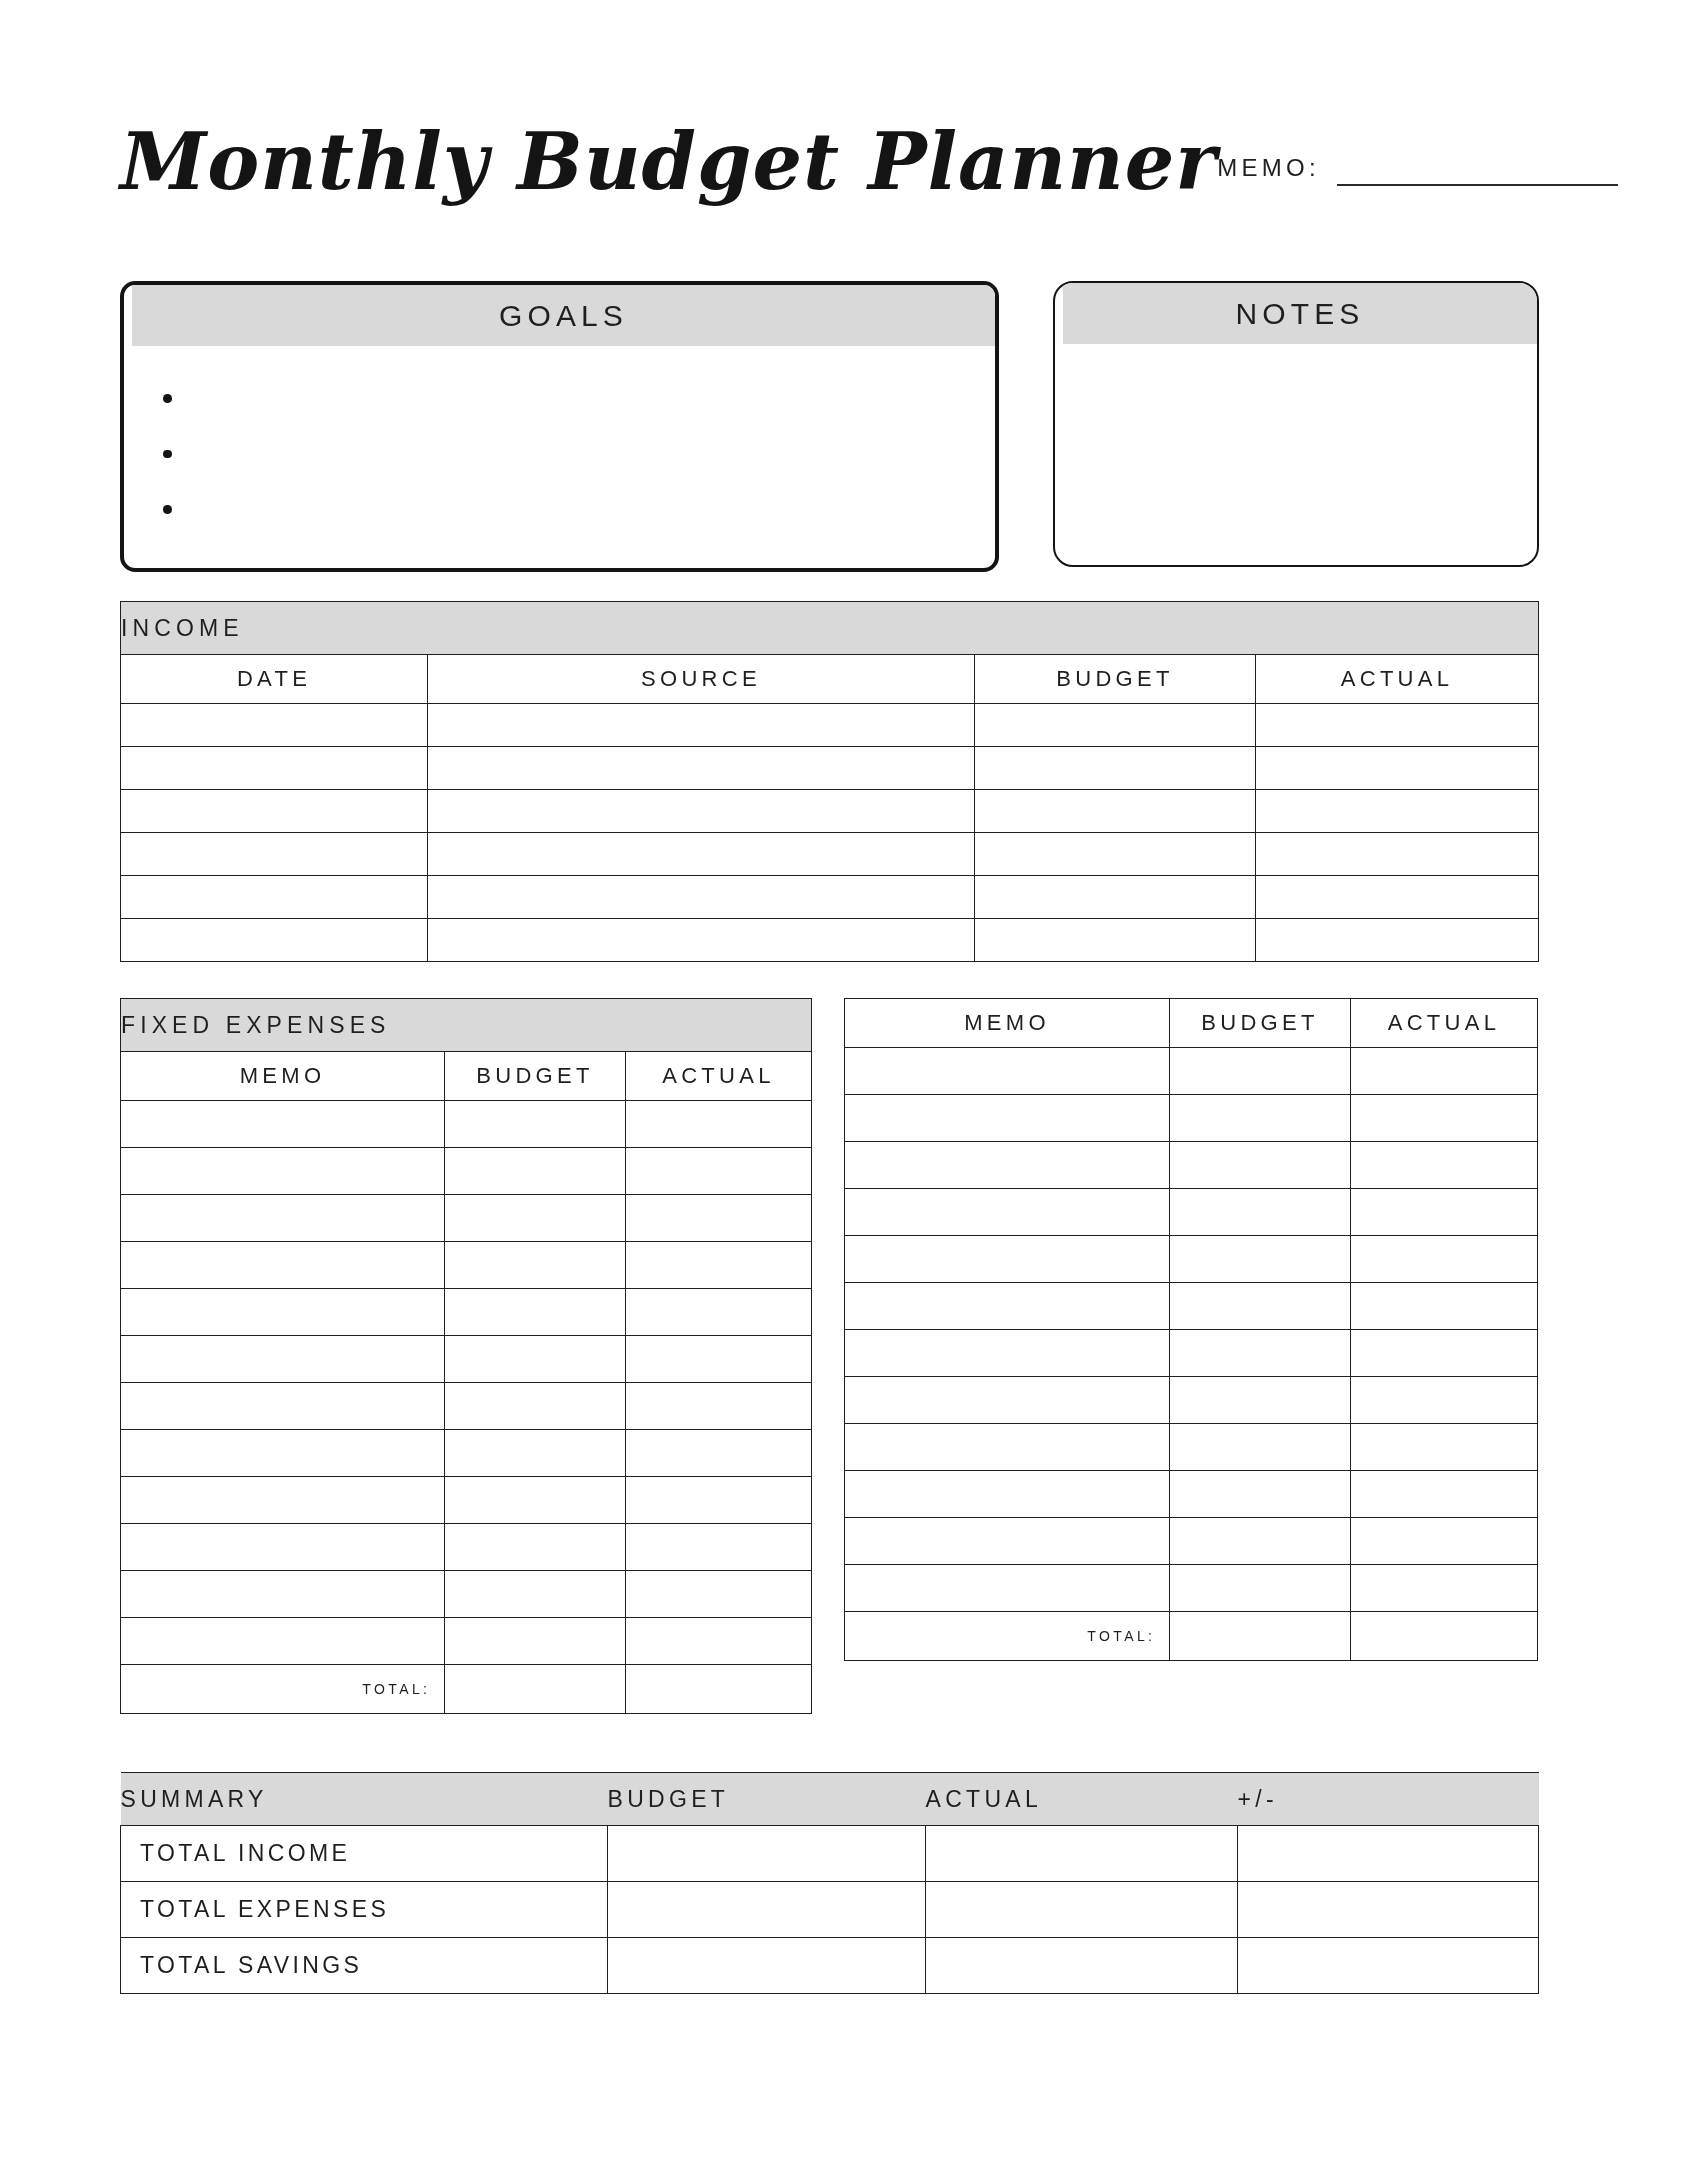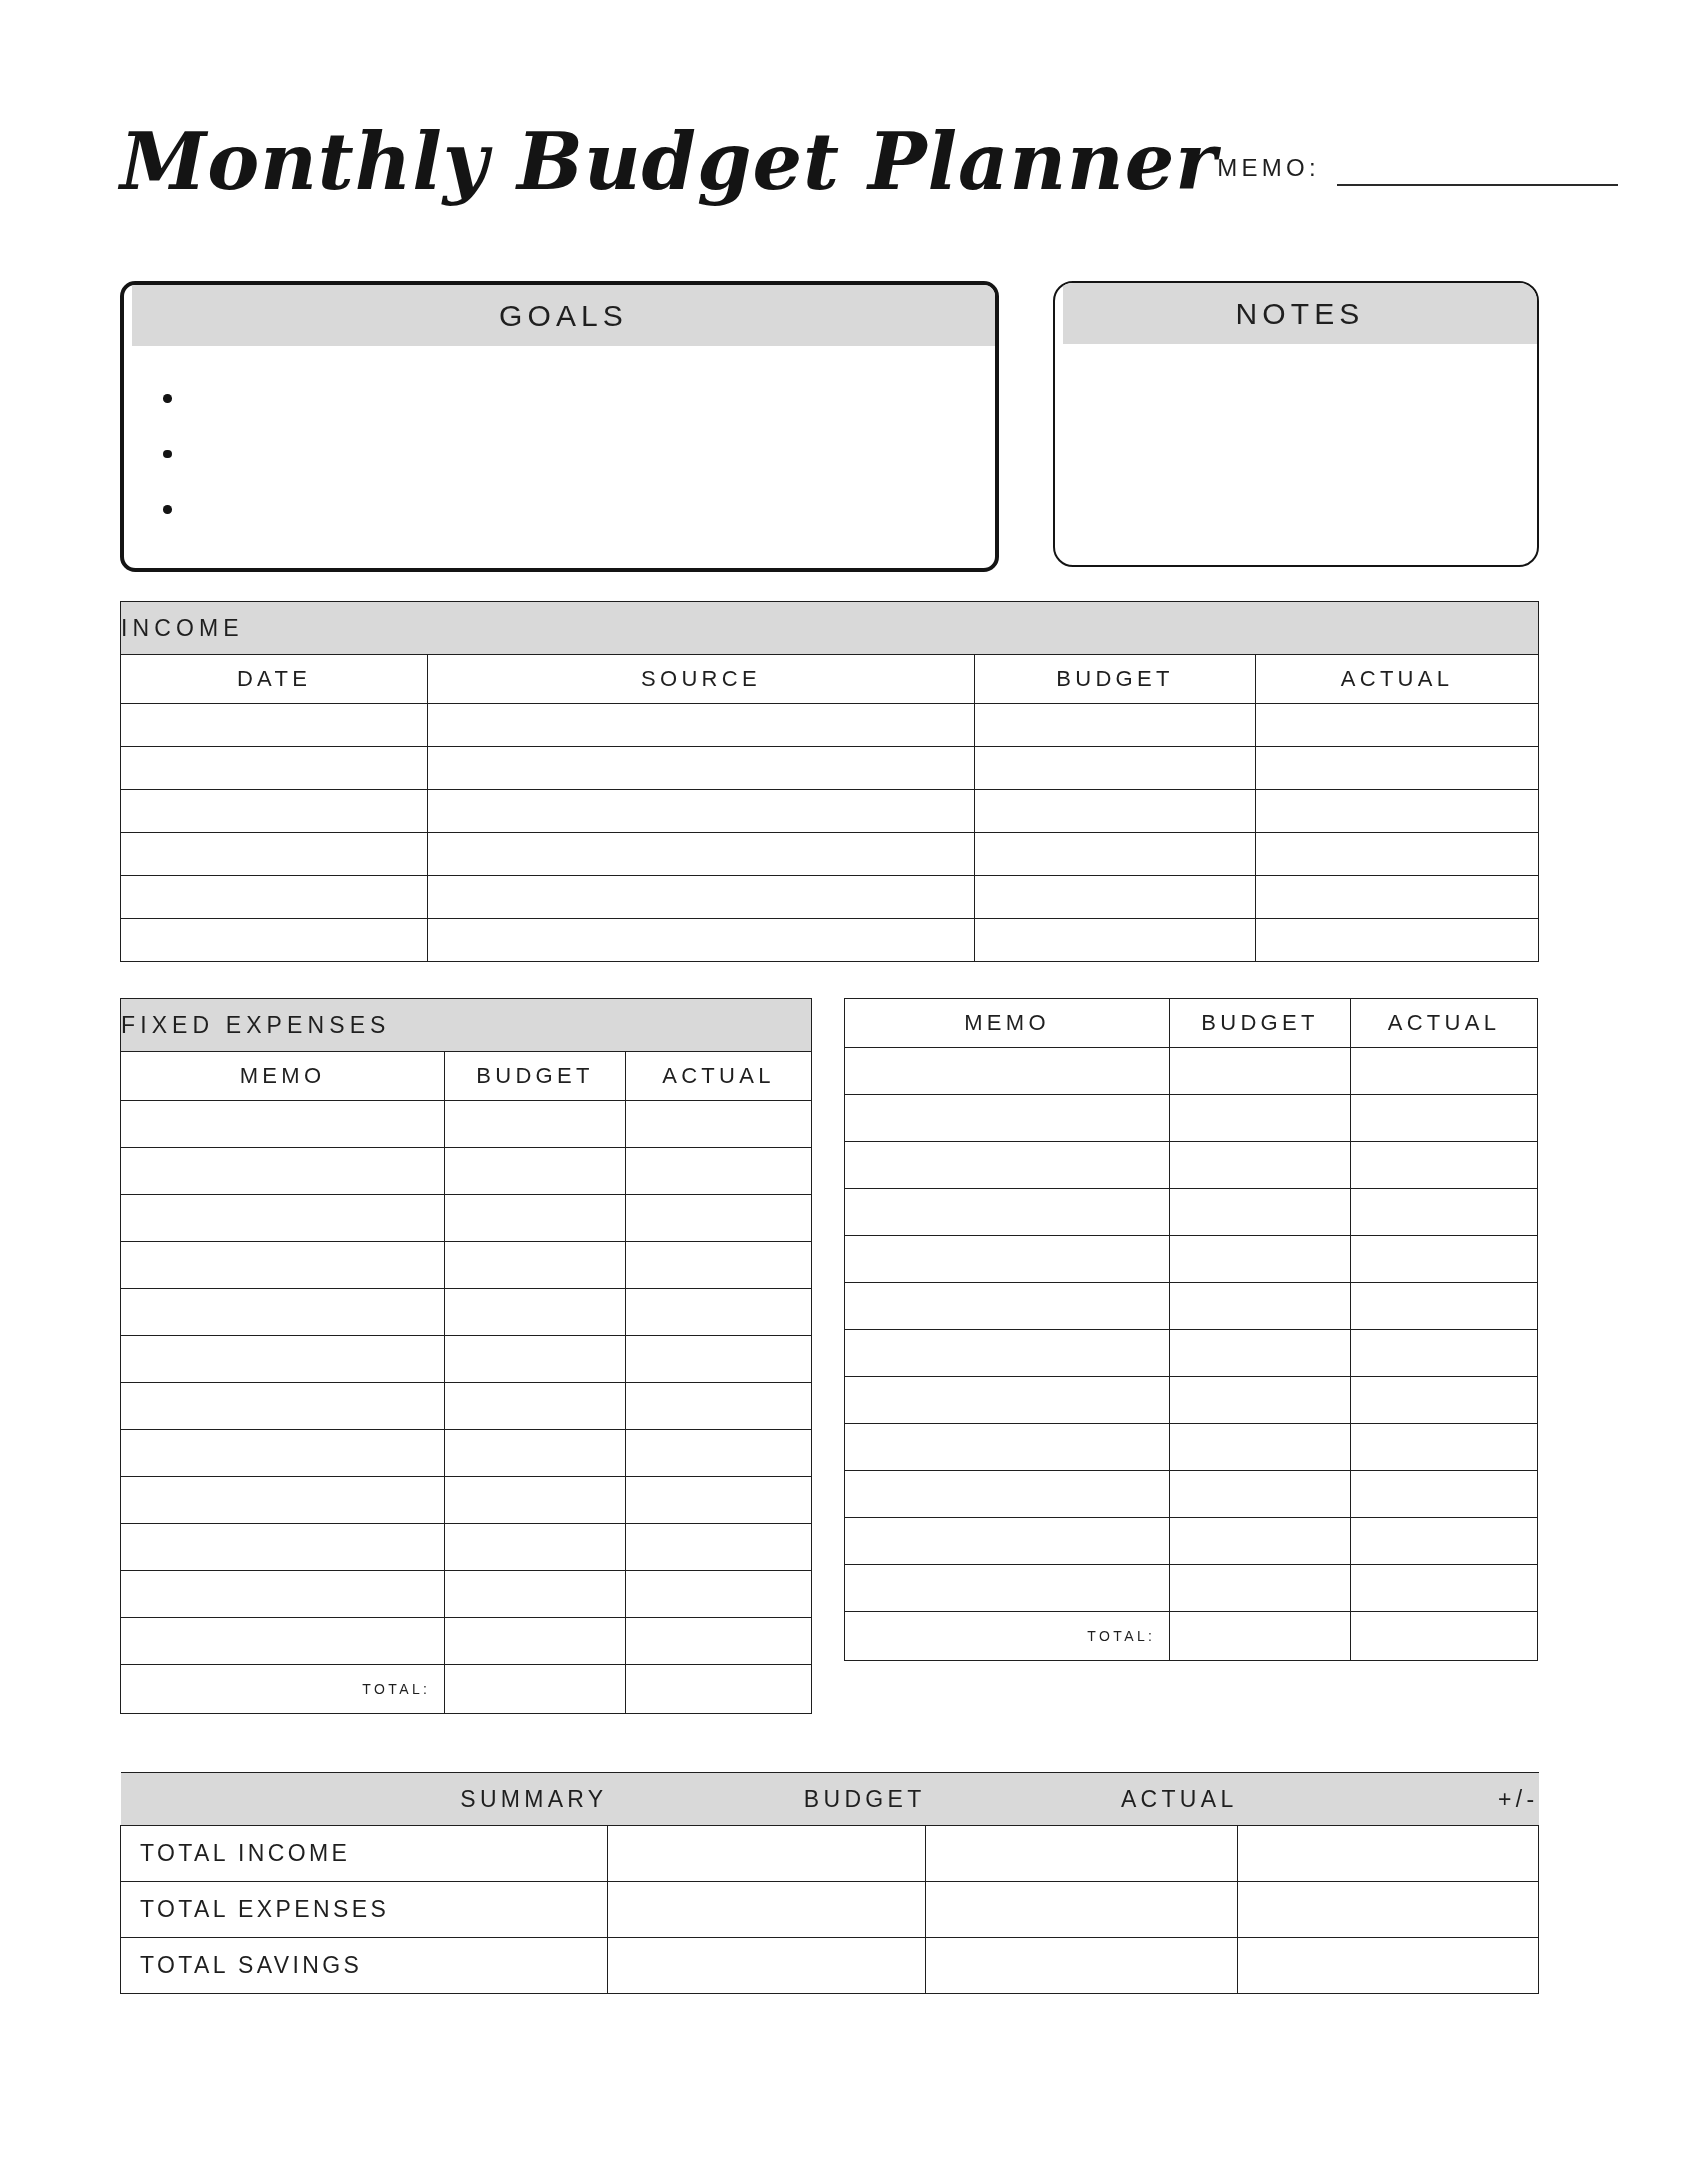--- a/index.html
+++ b/index.html
@@ -75,21 +75,21 @@
   .total-row td { height: 49px; }
   .total-label {
     text-align: right; padding-right: 13.6px !important;
     font-size: 14px; letter-spacing: 3.4px;
   }
 
   .summary-table { left: 120px; top: 1772px; width: 1417px; }
   .summary-table td { height: 56px; }
   .summary-head th {
     background: var(--strip, #d9d9d9);
-    height: 53px; text-align: right;
+    height: 53px; text-align: left;
     font-size: 23px; letter-spacing: 4.3px; font-weight: normal;
     border-left: none; border-right: none;
   }
   .row-label {
     text-align: left; padding-left: 19px !important;
     font-size: 23px; letter-spacing: 3.4px;
   }
 </style>
 </head>
 <body>

